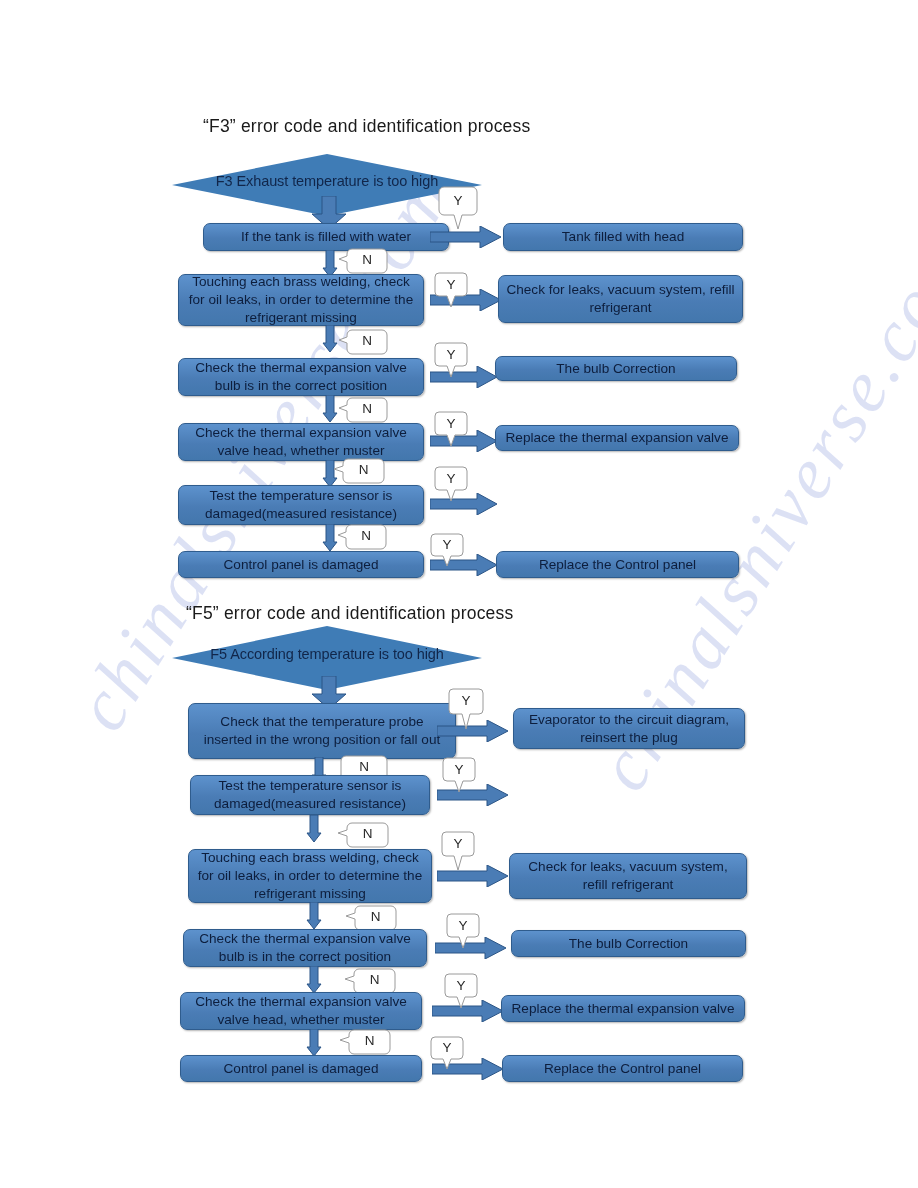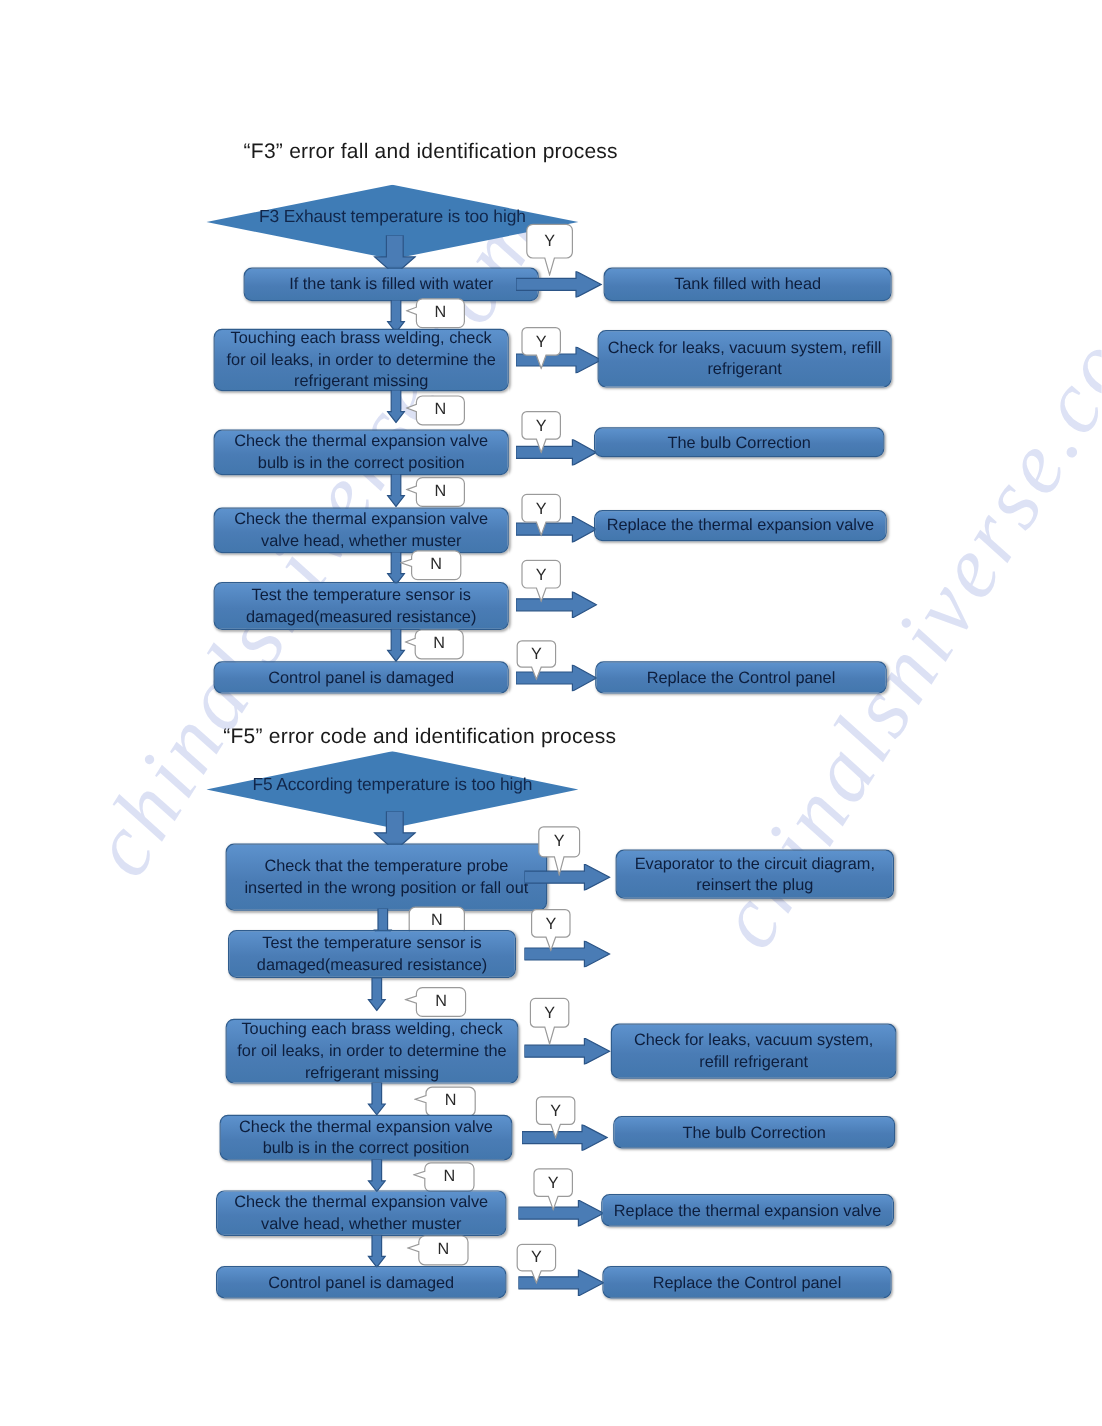--- a/index.html
+++ b/index.html
@@ -128,21 +128,21 @@
   }
 </style>
 </head>
 <body>
 
 <div id="page">
 
   <div class="watermark wm1">chinalsniverse.com</div>
   <div class="watermark wm2">chinalsniverse.com</div>
 
-  <div class="section-title" style="left:203px; top:116px;">“F3”  error fall and identification process</div>
+  <div class="section-title" style="left:203px; top:116px;">“F3”  error code and identification process</div>
 
   <div class="diamond-wrap" style="left:172px; top:154px; width:310px; height:62px;">
     <svg class="diamond-shape" viewBox="0 0 310 62" preserveAspectRatio="none">
       <polygon points="155,0 310,31 155,62 0,31" fill="#3f7cb6"></polygon>
     </svg>
     <div class="diamond-label" style="top:19px;">F3  Exhaust temperature is too high</div>
   </div>
 
   <div class="varrow" style="left:311px; top:196px; width:36px; height:34px;">
     <svg width="36" height="34" viewBox="0 0 36 34">

